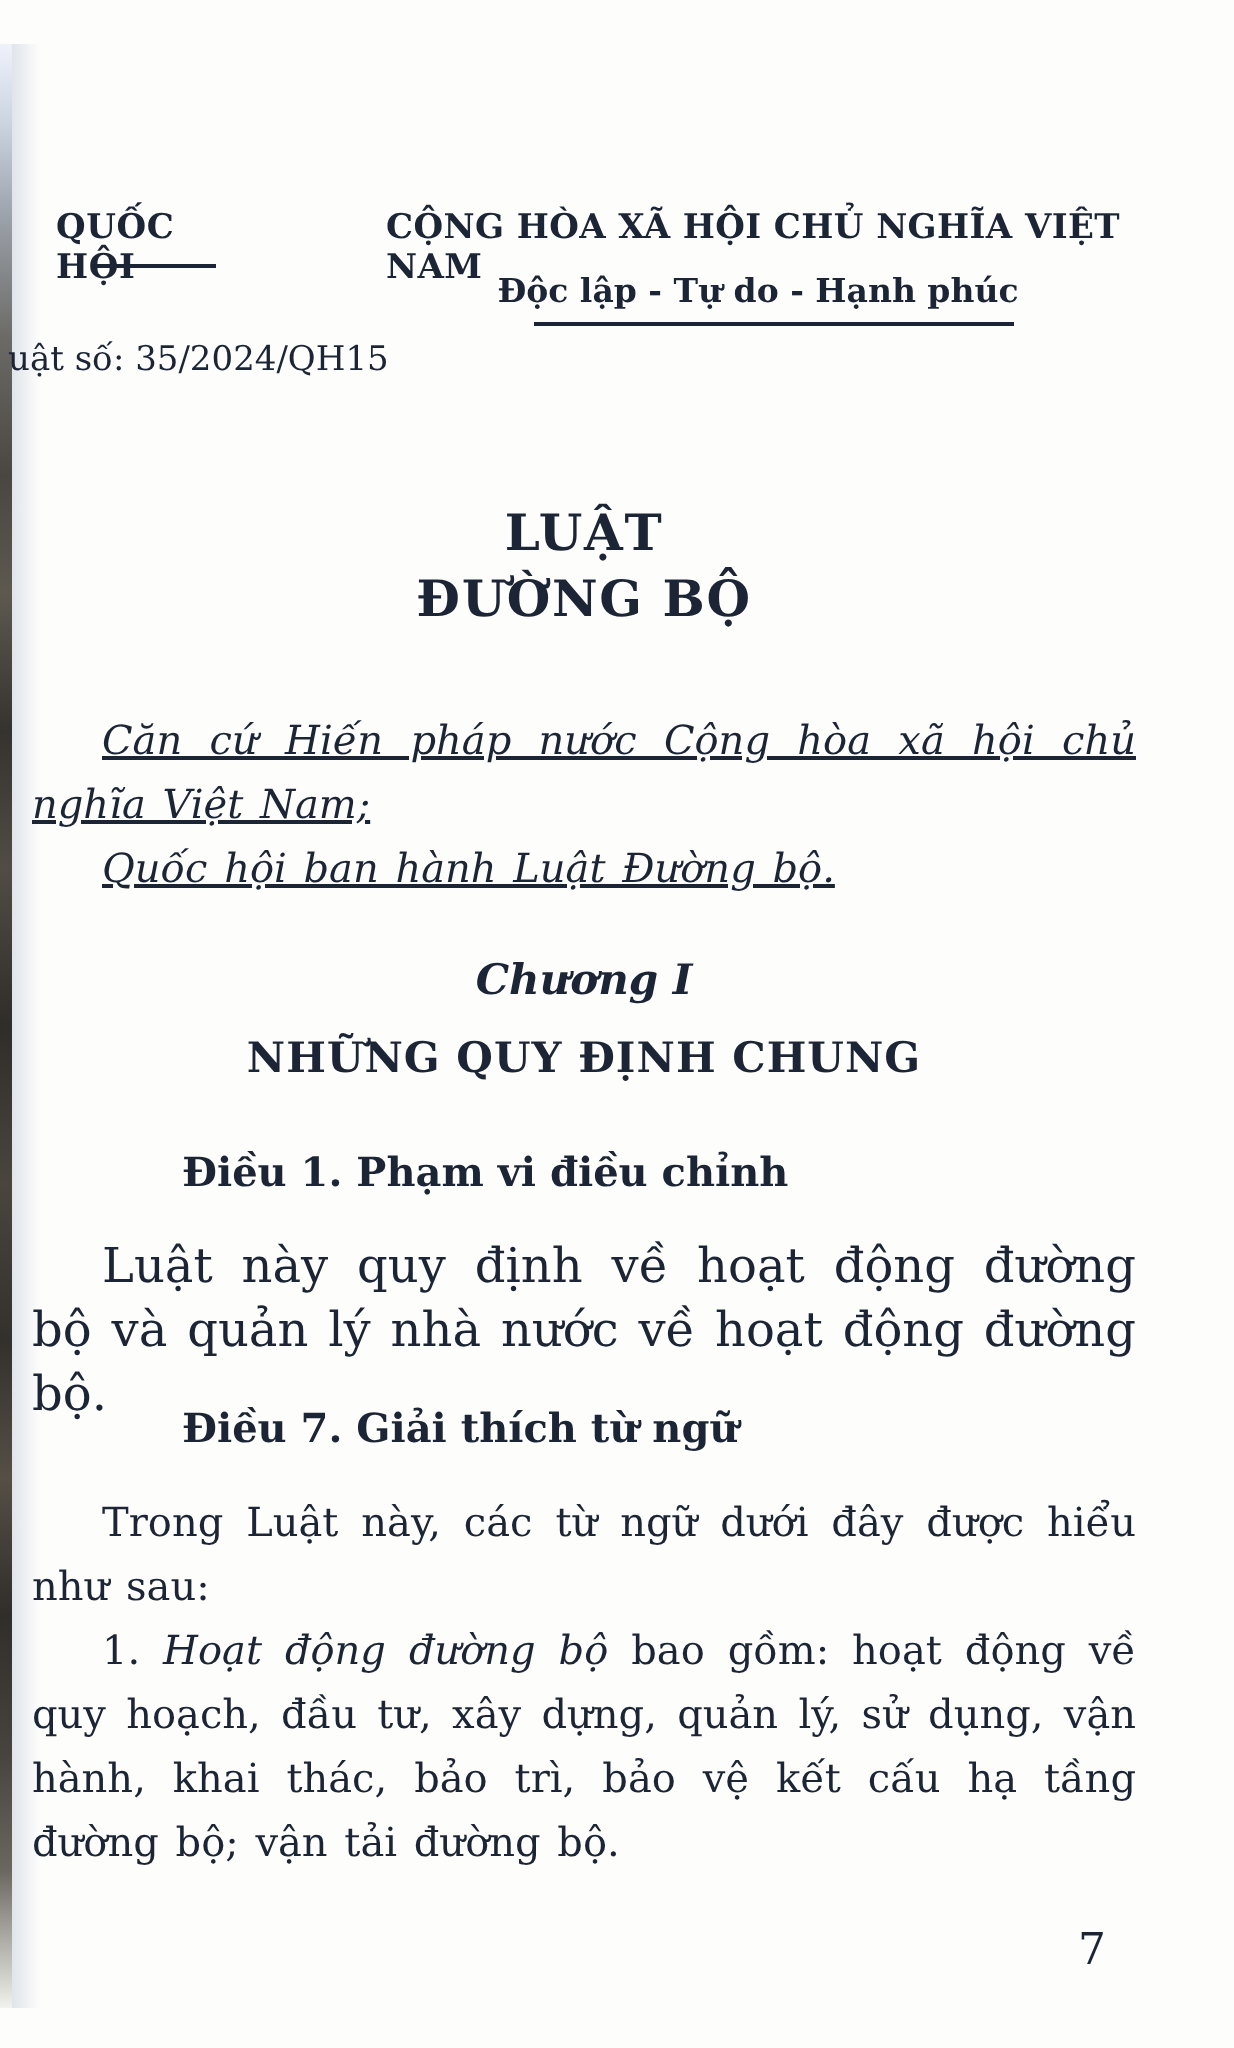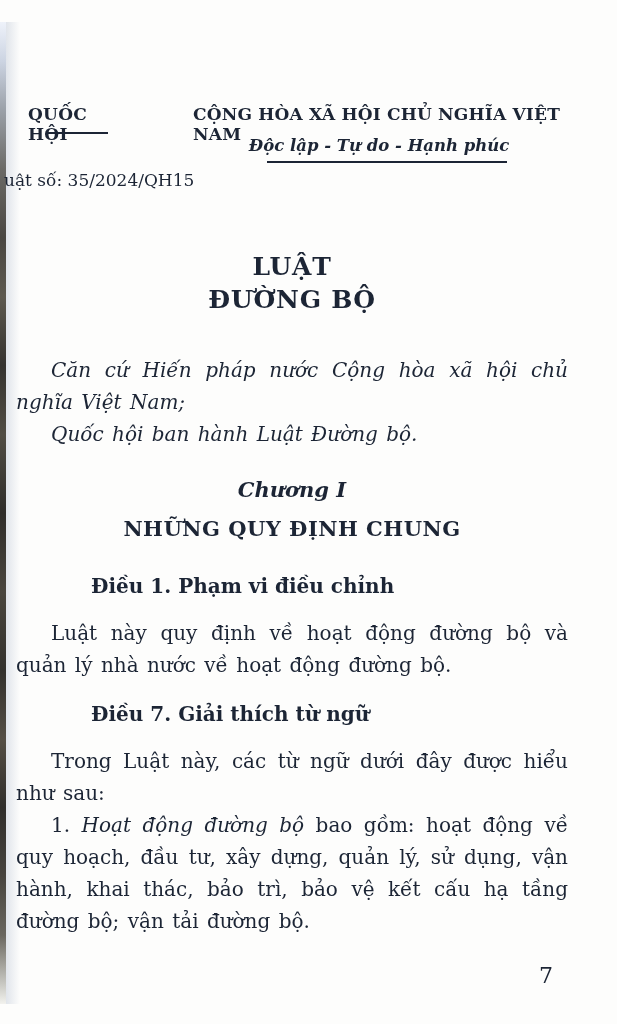--- a/index.html
+++ b/index.html
@@ -25,31 +25,31 @@
   .txt { position:absolute; left:16px; width:552px; }
   .center { text-align:center; }
   .just   { text-align:justify; word-spacing:2px; }
   .ind    { text-indent:35px; }
   .i, .it { font-style:italic; }
   .rule { position:absolute; height:2px; background:var(--ink,#1c2535); }
 
   .issuer        { top:104px; left:28px; width:102px; font-size:17px; font-weight:bold; text-align:left; letter-spacing:0.3px; }
   .issuer-rule   { top:132px; left:46px; width:62px; }
   .nation        { top:104px; left:193px; width:372px; font-size:17px; font-weight:bold; letter-spacing:0.2px; }
-  .motto         { top:136px; left:193px; width:372px; font-size:16.5px; font-weight:bold; text-align:center;font-style:italic; }
+  .motto         { top:136px; left:193px; width:372px; font-size:16.5px; font-weight:bold; text-align:center; }
   .motto-rule    { top:161px; left:267px; width:240px; }
   .law-number    { top:170px; left:4px; font-size:17px; }
 
   .law-title     { top:250px; font-size:25px; font-weight:bold; line-height:33px; letter-spacing:0.8px; }
-  .preamble      { top:354px; font-size:20px; line-height:32px; font-style:italic; }
+  .preamble      { top:354px; font-size:20px; line-height:32px; font-style:italic;text-decoration:underline; }
   .chapter-label { top:477px; font-size:21px; font-weight:bold; font-style:italic; }
   .chapter-title { top:516px; font-size:21px; font-weight:bold; letter-spacing:0.5px; }
   .art-heading   { font-size:20px; font-weight:bold;margin-left:40px; }
   .a1-heading    { top:574px; }
-  .a1-body       { top:617px; font-size:20px; line-height:32px; }
+  .a1-body       { top:617px; font-size:24px; line-height:32px; }
   .a2-heading    { top:702px; }
   .a2-body       { top:745px; font-size:20px; line-height:32px; }
   .page-number   { top:963px; left:539px; width:30px; font-size:22px; }
 </style>
 </head>
 <body>
 
 <div class="page">
 
   <div class="binding-strip"></div>

